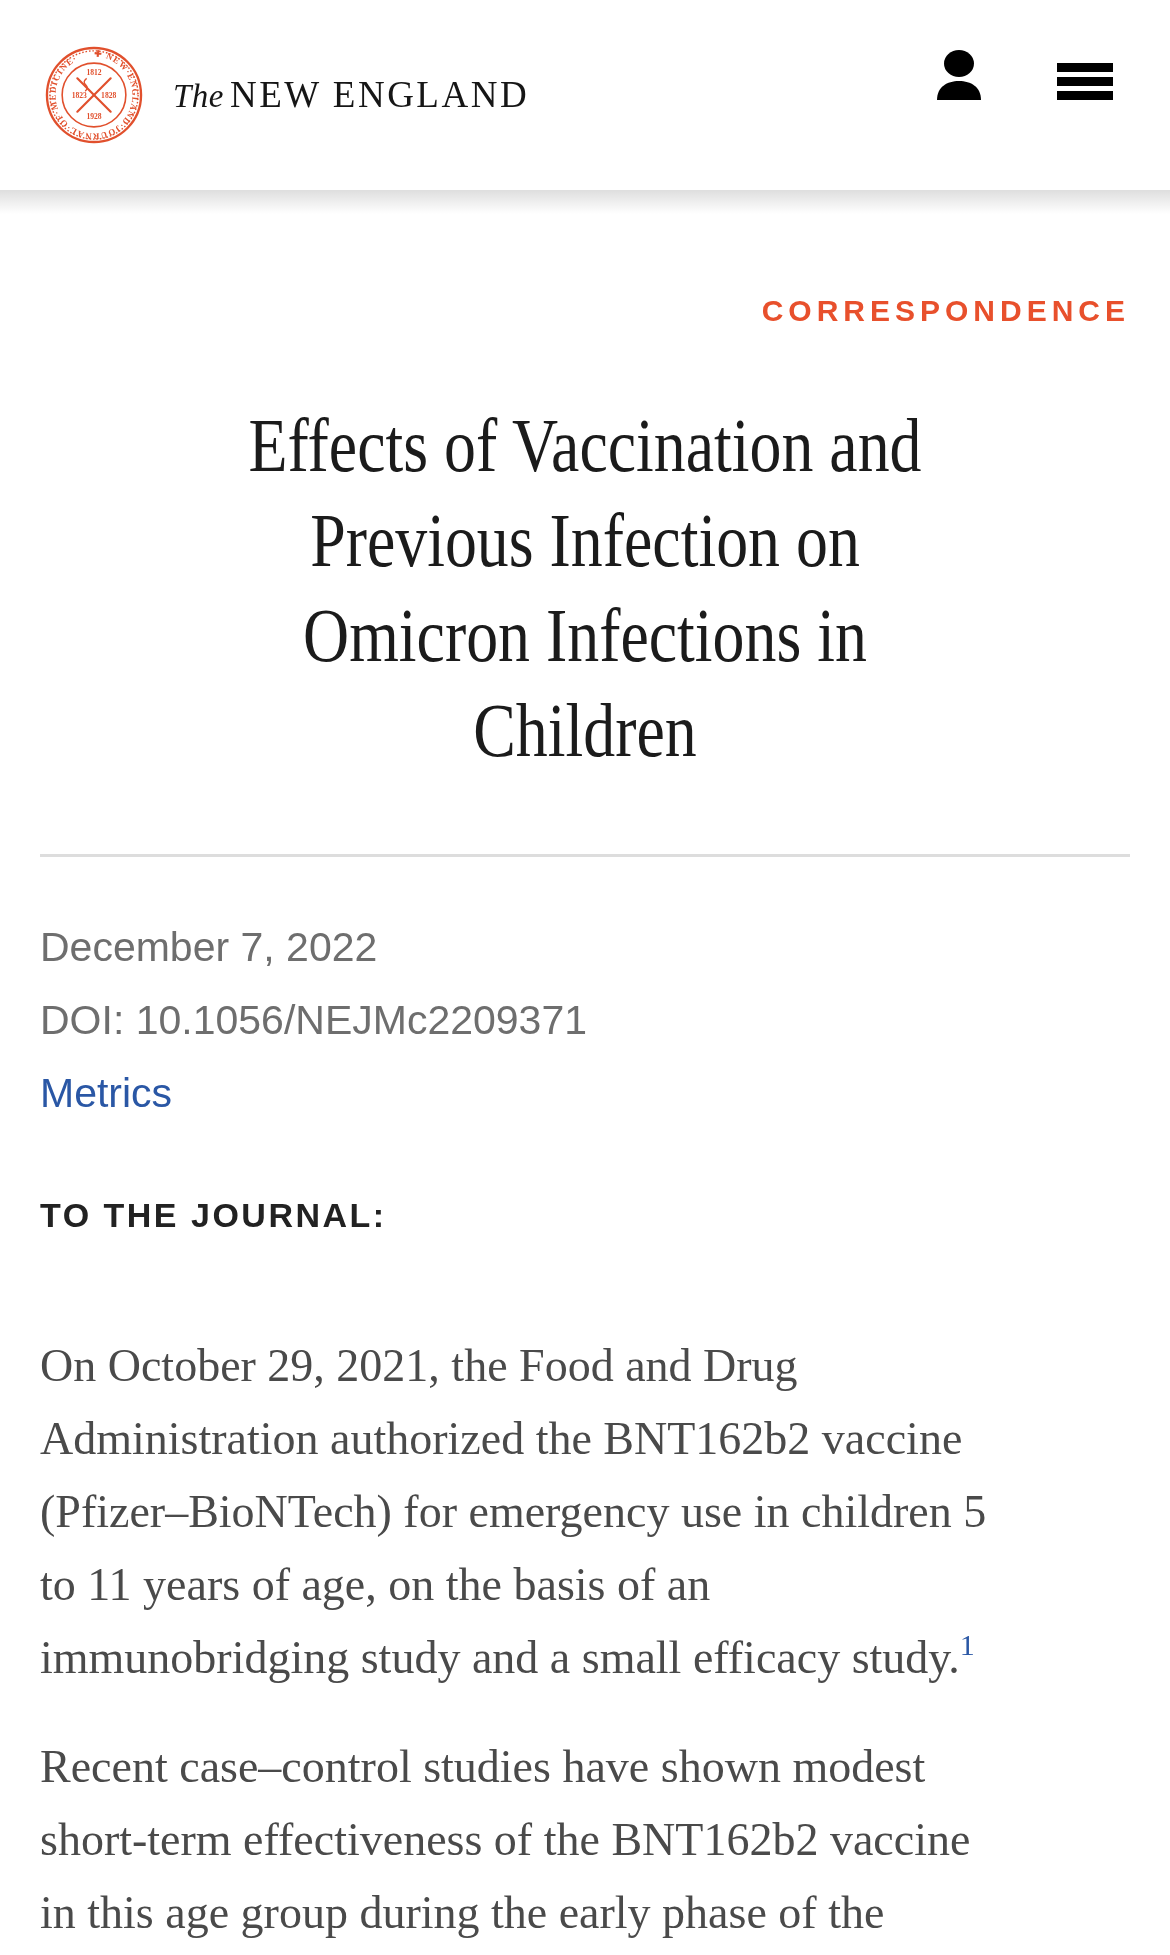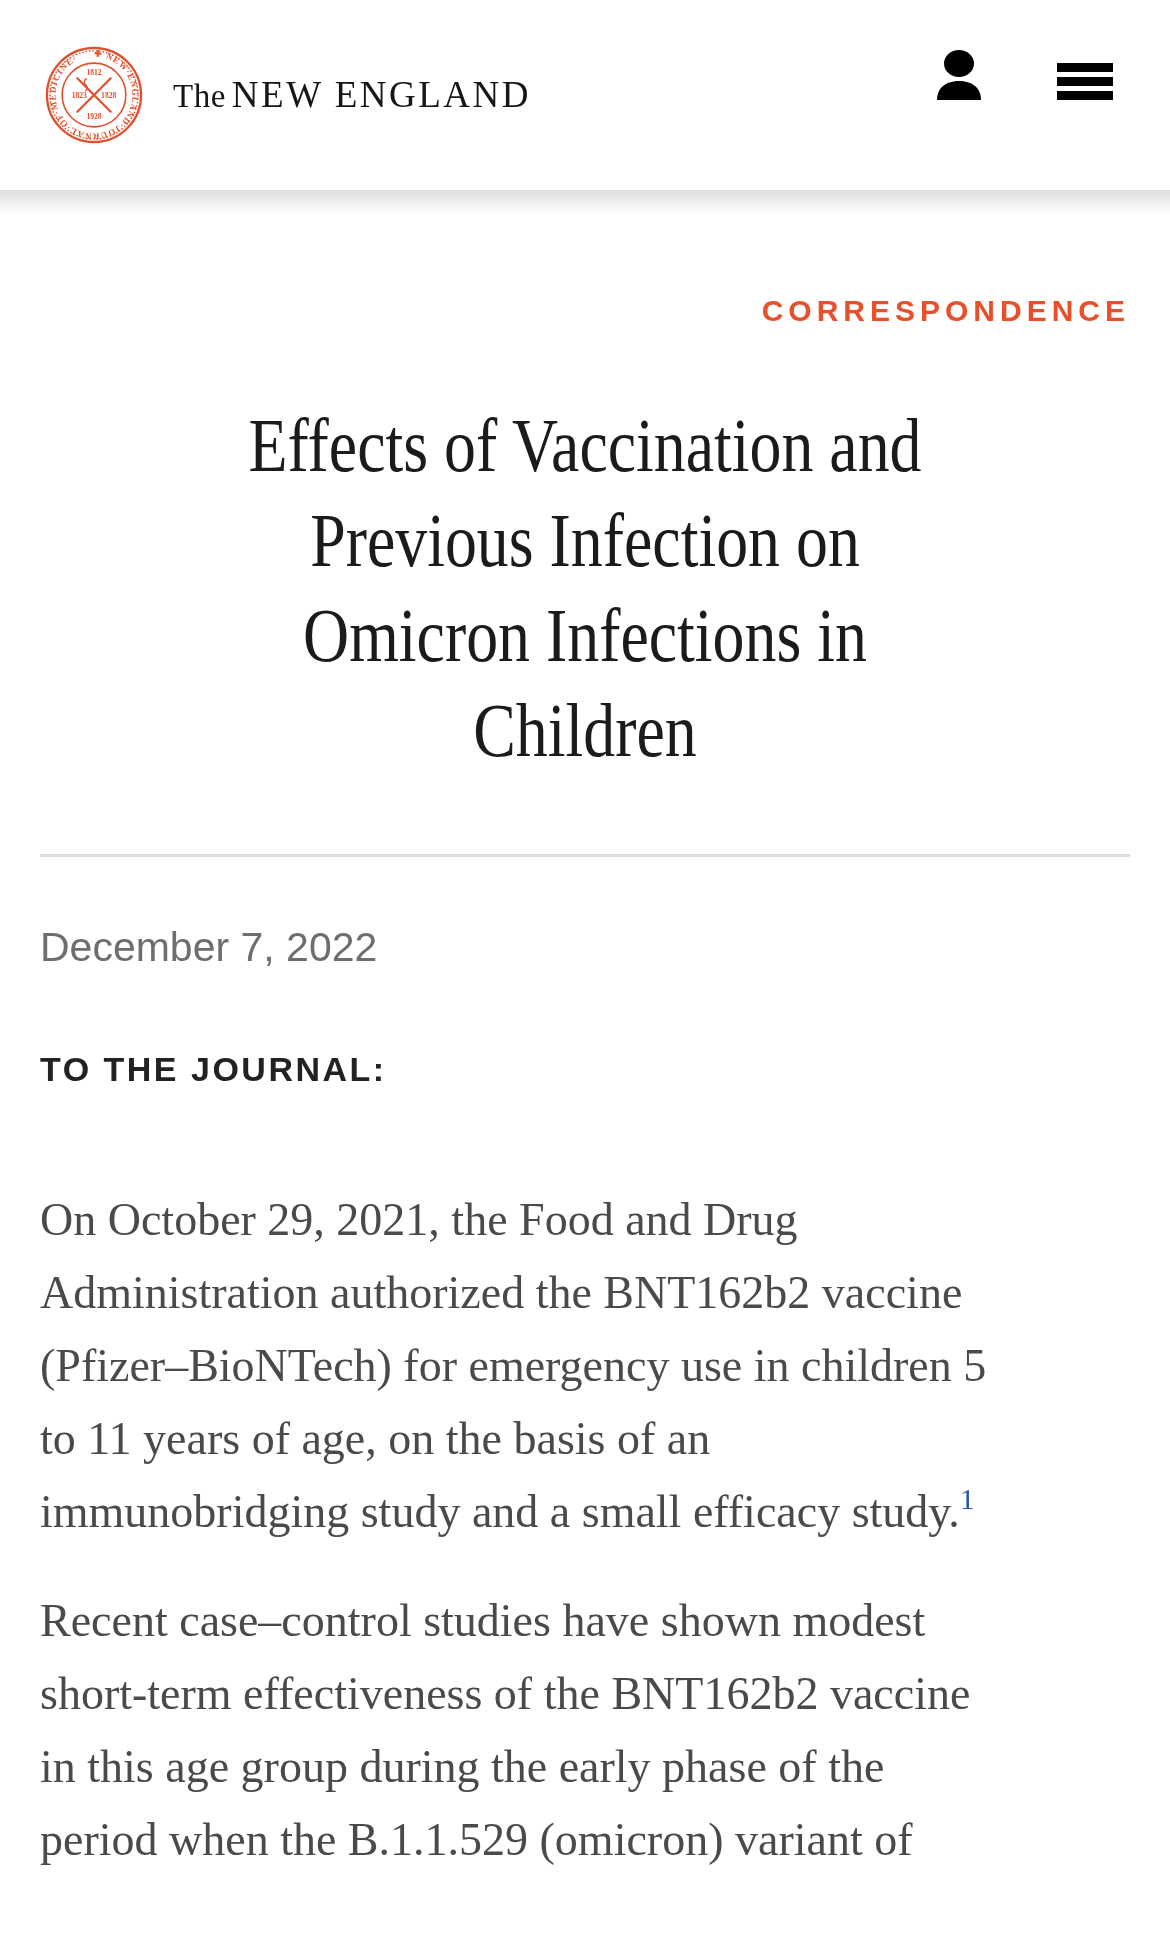--- a/index.html
+++ b/index.html
@@ -19,21 +19,21 @@
     display:flex; align-items:center; margin-left:45px;
     text-decoration:none; color:#1a1a1a; cursor:pointer;
   }
   .seal { width:98px; height:98px; flex:0 0 auto; }
   .wordmark {
     margin-left:30px;
     font-family:"Liberation Serif", serif;
     color:#161616;
   }
   .wm-line { font-size:37px; line-height:45px; letter-spacing:2.5px; white-space:nowrap; }
-  .wm-italic { font-size:33px; letter-spacing:0.5px; margin-right:6px; }
+  .wm-italic { font-style:italic; font-size:33px; letter-spacing:0.5px; margin-right:6px; }
   .wm-line2 .wm-italic { margin-left:4px; margin-right:8px; }
 
   .account-btn {
     position:absolute; right:188px; top:50px; width:46px; height:50px;
     background:none; border:none; cursor:pointer; padding:0;
   }
   .menu-btn {
     position:absolute; right:57px; top:63px; width:56px; height:37px;
     background:none; border:none; cursor:pointer; padding:0;
     display:flex; flex-direction:column; justify-content:space-between;
@@ -149,20 +149,22 @@
 
     <h1 class="title">Effects of Vaccination and
 Previous Infection on
 Omicron Infections in
 Children</h1>
 
     <div class="divider"></div>
 
     <div class="meta-block">
       <p class="meta">December 7, 2022</p>
+      <p class="meta">DOI: 10.1056/NEJMc2209371</p>
+      <p class="meta"><a class="metrics-link">Metrics</a></p>
     </div>
 
     <h2 class="section-heading">TO THE JOURNAL:</h2>
 
     <p class="body-text"><span class="seg">On October 29, 2021, the Food and Drug
 Administration authorized the BNT162b2 vaccine
 (Pfizer–BioNTech) for emergency use in children 5
 to 11 years of age, on the basis of an
 immunobridging study and a small efficacy study.</span><sup class="ref">1</sup><span class="seg after">Recent case–control studies have shown modest
 short-term effectiveness of the BNT162b2 vaccine

